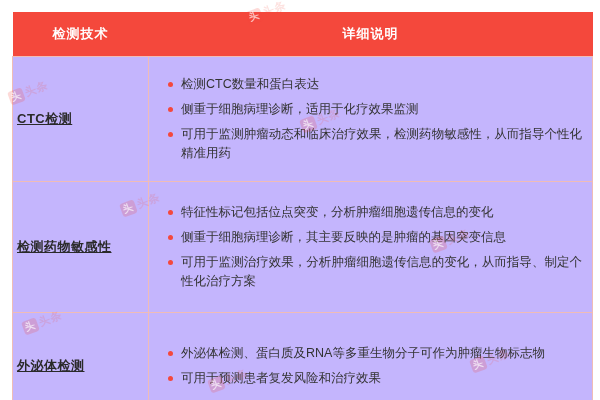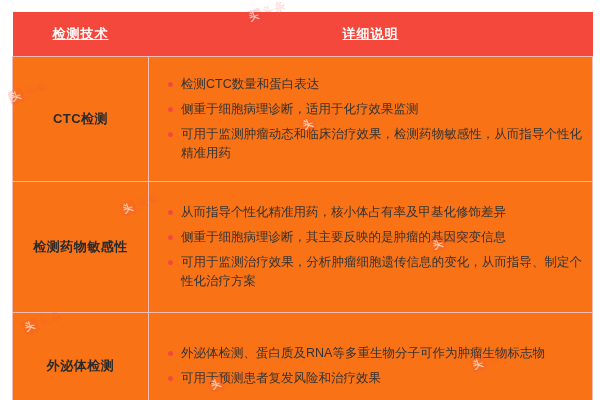--- a/index.html
+++ b/index.html
@@ -29,38 +29,38 @@
   table.comparison th {
     background: #f4483c;
     color: #ffffff;
     font-size: 13px;
     font-weight: bold;
     height: 42px;
     text-align: center;
     vertical-align: middle;
     letter-spacing: 1px;
     border: none;
-    text-decoration: underline;
   }
   th.col-tech { width: 134px; }
   th.col-desc { width: 442px; }
 
   table.comparison td {
     border: 1px solid #f0bcb6;
     vertical-align: middle;
-    background: #f97316;
+    background: #c4b5fd;
   }
   td.tech {
     width: 134px;
-    text-align: center;
+    text-align: left;
     font-size: 13px;
     font-weight: bold;
     color: #2a2a2a;
-    padding: 6px 14px;
+    padding: 6px 4px;
     letter-spacing: 0.5px;
+    text-decoration: underline;
   }
   td.desc {
     padding: 10px 10px 10px 14px;
   }
   ul.bullets {
     margin: 0;
     padding: 0 0 0 18px;
     list-style: none;
   }
   ul.bullets li {
@@ -139,21 +139,21 @@
             <li>侧重于细胞病理诊断，适用于化疗效果监测</li>
             <li>可用于监测肿瘤动态和临床治疗效果，检测药物敏感性，从而指导个性化精准用药</li>
           </ul>
         </td>
       </tr>
 
       <tr class="row-ctdna">
         <td class="tech">检测药物敏感性</td>
         <td class="desc">
           <ul class="bullets">
-            <li>从而指导个性化精准用药，核小体占有率及甲基化修饰差异</li>
+            <li>特征性标记包括位点突变，分析肿瘤细胞遗传信息的变化</li>
             <li>侧重于细胞病理诊断，其主要反映的是肿瘤的基因突变信息</li>
             <li>可用于监测治疗效果，分析肿瘤细胞遗传信息的变化，从而指导、制定个性化治疗方案</li>
           </ul>
         </td>
       </tr>
 
       <tr class="row-exo">
         <td class="tech">外泌体检测</td>
         <td class="desc">
           <ul class="bullets">

